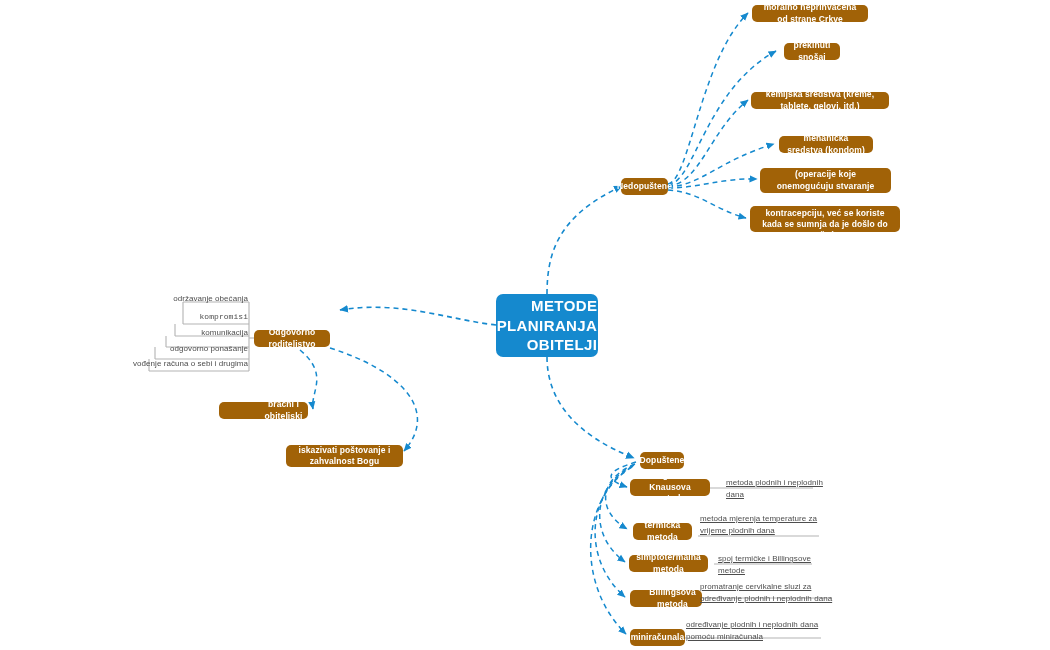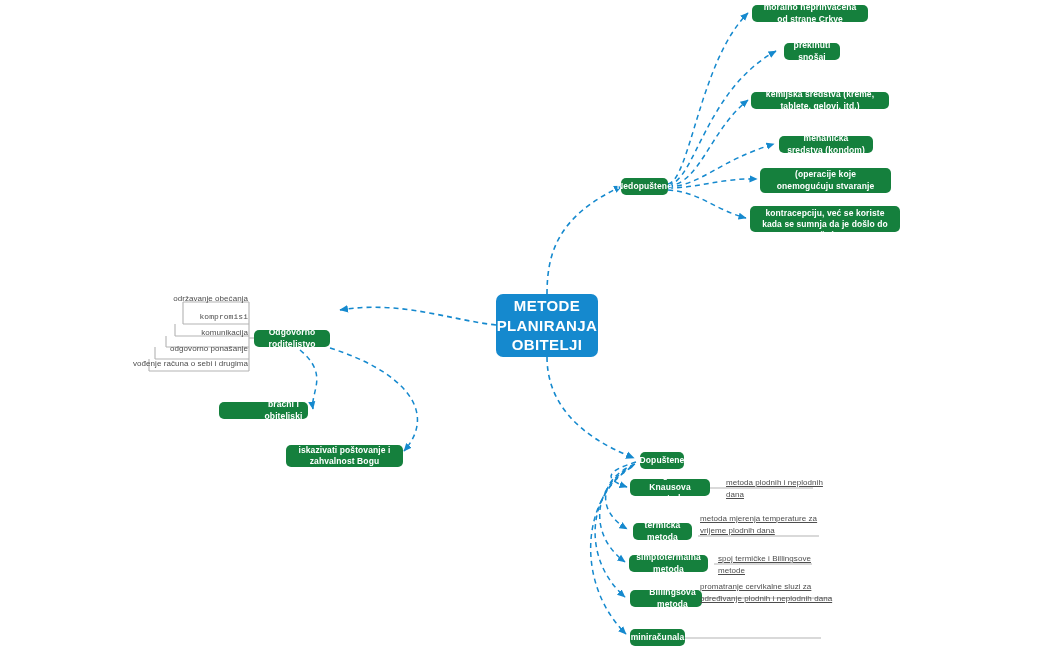--- a/index.html
+++ b/index.html
@@ -9,41 +9,42 @@
     font-family:"Liberation Sans", sans-serif;
     overflow:hidden;
     position:relative;
   }
   #canvas{position:absolute;inset:0;width:1050px;height:650px;}
   svg.links{position:absolute;left:0;top:0;width:1050px;height:650px;pointer-events:none;}
 
   .node{
     position:absolute;
     box-sizing:border-box;
-    background:#15803d;
+    background:#a16207;
     color:#ffffff;
     border-radius:5px;
     font-size:8.5px;
     font-weight:bold;
     line-height:1.35;
     text-align:center;
     display:flex;
     align-items:center;
     justify-content:center;
     padding:4px 7px;
     letter-spacing:.1px;
   }
   .node.center{
     background:#1589ce;
     color:#ffffff;
     font-size:15px;
     font-weight:bold;
     border-radius:7px;
     letter-spacing:.4px;
     line-height:1.32;
+    text-align:right;
   }
   .sublabel{
     position:absolute;
     font-size:8px;
     color:#4d4d4d;
     font-weight:normal;
     line-height:1.45;
     letter-spacing:.05px;
   }
   .sublabel.right{text-align:left;text-decoration:underline;}
@@ -156,14 +157,15 @@
   <div class="node" style="left:633px;top:523px;width:59px;height:17px;">termička metoda</div>
   <div class="sublabel right" style="left:700px;top:513px;width:124px;">metoda mjerenja temperature za vrijeme plodnih dana</div>
 
   <div class="node" style="left:629px;top:555px;width:79px;height:17px;">simptotermalna metoda</div>
   <div class="sublabel right" style="left:718px;top:553px;width:118px;">spoj termičke i Billingsove metode</div>
 
   <div class="node" style="left:630px;top:590px;width:72px;height:17px;padding-left:20px;">Billingsova metoda</div>
   <div class="sublabel right" style="left:700px;top:581px;width:137px;">promatranje cervikalne sluzi za određivanje plodnih i neplodnih dana</div>
 
   <div class="node" style="left:630px;top:629px;width:55px;height:17px;">miniračunala</div>
+  <div class="sublabel right" style="left:686px;top:619px;width:140px;">određivanje plodnih i neplodnih dana pomoću miniračunala</div>
 
 </div>
 
 </body></html>

